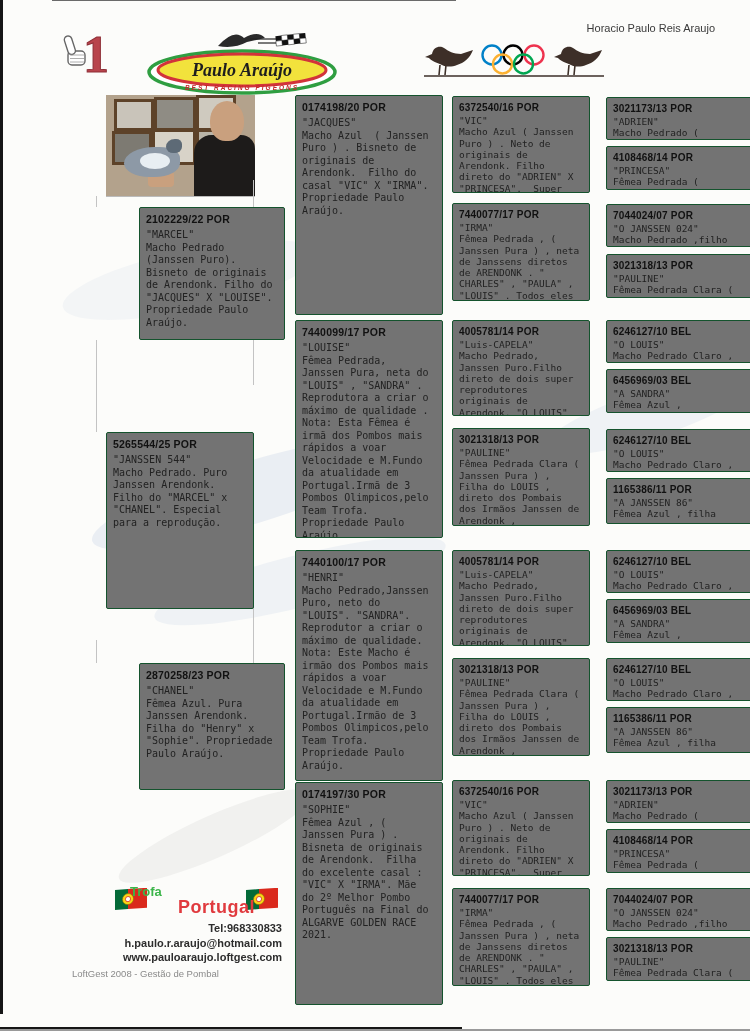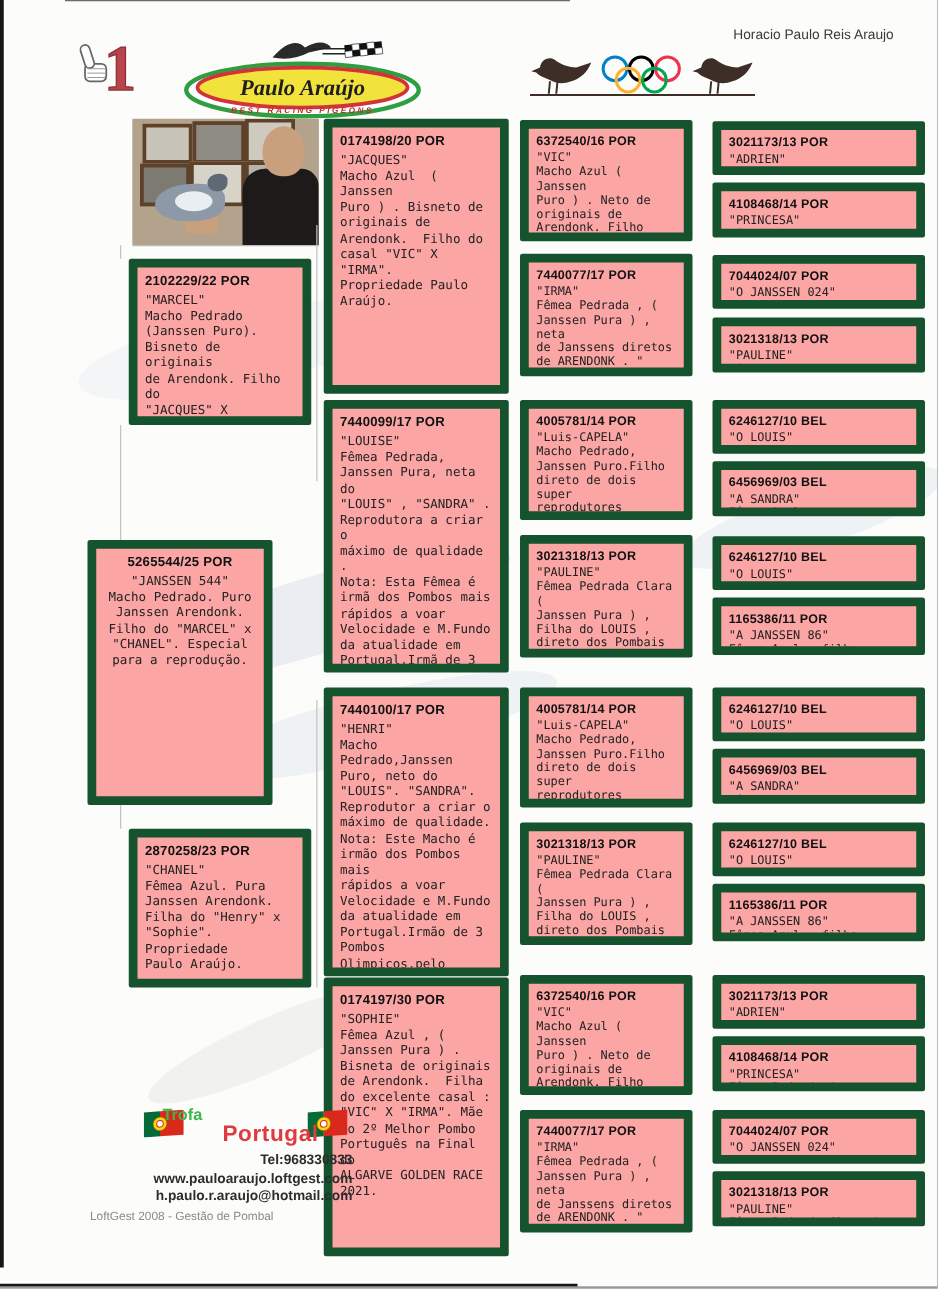--- a/index.html
+++ b/index.html
@@ -3,22 +3,22 @@
 <meta charset="utf-8">
 <style>
   html,body{margin:0;padding:0;background:#888;}
   .page{position:relative;width:750px;height:1031px;background:#fcfcfa;overflow:hidden;
         font-family:"Liberation Sans",sans-serif;}
   
   .edge{position:absolute;background:#161616;}
   
   .wm{position:absolute;border-radius:50%;}
   
-  .pbox{position:absolute;background:#fca5a5;border:7px solid #14532d;border-radius:2px;
-        padding:5px 6px;box-sizing:border-box;overflow:hidden;}
+  .pbox{position:absolute;background:#737373;border:1px solid #14532d;border-radius:2px;
+        padding:5px 6px;box-sizing:border-box;overflow:hidden;margin-left:36px;}
   .ring{font:bold 10.5px "Liberation Sans",sans-serif;color:#111;margin-bottom:4px;letter-spacing:.2px;}
   .ptext{font:10px/12.5px "DejaVu Sans Mono",monospace;color:#222;white-space:pre-wrap;}
   .g3 .ptext,.g4 .ptext{font-size:9.5px;line-height:11.3px;}
   .g3 .ring,.g4 .ring{font-size:10px;margin-bottom:2px;}
   .conn{position:absolute;background:#c3c3c3;}
   
   .photo{position:absolute;left:106px;top:95px;width:149px;height:101px;background:#b3a28c;overflow:hidden;
          box-shadow:0 1px 0 #bbb;}
   .frame{position:absolute;background:#9b9b93;border:3px solid #5d4229;}
   .head{position:absolute;background:#c9a07e;border-radius:50% 50% 45% 45%;}
@@ -147,21 +147,21 @@
   <div class="pbox" style="left:103px;top:663px;width:146px;height:127px;">
     <div class="ring">2870258/23 POR</div>
     <div class="ptext">"CHANEL"
 Fêmea Azul. Pura
 Janssen Arendonk.
 Filha do "Henry" x
 "Sophie". Propriedade
 Paulo Araújo.</div>
   </div>
 
-  <div class="pbox" style="left:70px;top:432px;width:148px;height:212px;text-align:center;">
+  <div class="pbox" style="left:70px;top:432px;width:148px;height:177px;">
     <div class="ring">5265544/25 POR</div>
     <div class="ptext">"JANSSEN 544"
 Macho Pedrado. Puro
 Janssen Arendonk.
 Filho do "MARCEL" x
 "CHANEL". Especial
 para a reprodução.</div>
   </div>
 
   <div class="pbox g2" style="left:259px;top:95px;width:148px;height:220px;">
@@ -403,18 +403,18 @@
       <rect x="0" y="2" width="13" height="20" fill="#046a38"></rect>
       <rect x="13" y="2" width="19" height="20" fill="#da291c"></rect>
       <circle cx="13" cy="12" r="5.5" fill="#f9d616" stroke="#8a6d00" stroke-width=".6"></circle>
       <circle cx="13" cy="12" r="2.6" fill="#fff" stroke="#da291c" stroke-width=".8"></circle>
     </g>
   </svg>
   <div class="trofa">Trofa</div>
   <div class="portugal">Portugal</div>
   <div class="contact">
     <div>Tel:968330833</div>
+    <div>h.paulo.r.araujo@hotmail.com</div>
     <div>www.pauloaraujo.loftgest.com</div>
-    <div>h.paulo.r.araujo@hotmail.com</div>
   </div>
   <div class="credit">LoftGest 2008 - Gestão de Pombal</div>
 
 </div>
 
 </body></html>

